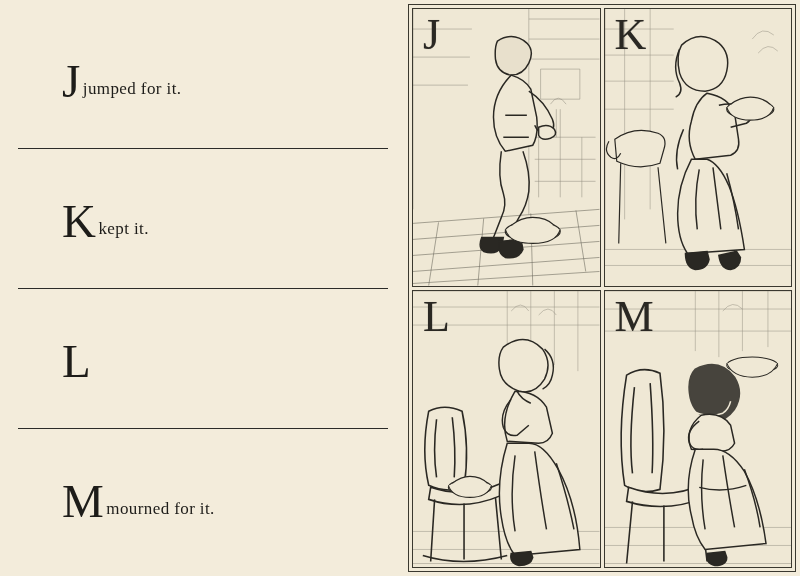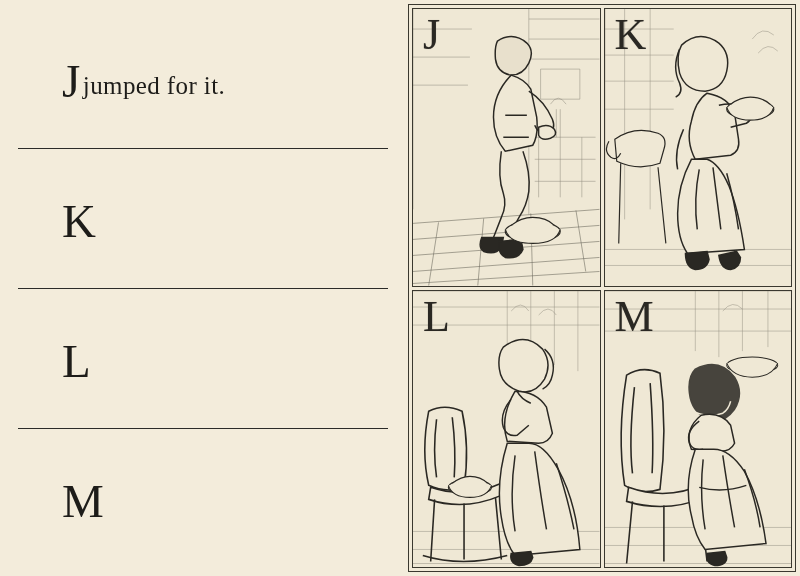--- a/index.html
+++ b/index.html
@@ -61,21 +61,21 @@
   .drop-cap {
     font-size: 47px;
     line-height: 0.9;
     letter-spacing: 0.5px;
     font-family: "Liberation Serif", serif;
     margin-right: 2px;
     position: relative;
     top: 3px;
   }
   .verse-text {
-    font-size: 25px;
+    font-size: 17px;
     letter-spacing: 0.4px;
     font-family: "Liberation Serif", serif;
   }
 
   
   .plate {
     position: absolute;
     left: 408px;
     top: 4px;
     width: 388px;
@@ -127,32 +127,34 @@
     <div class="verse-row">
       <div class="verse-line">
         <span class="drop-cap">J</span>
         <span class="verse-text">jumped for it.</span>
       </div>
     </div>
 
     <div class="verse-row">
       <div class="verse-line">
         <span class="drop-cap">K</span>
+        <span class="verse-text">kept it.</span>
       </div>
     </div>
 
     <div class="verse-row">
       <div class="verse-line">
         <span class="drop-cap">L</span>
       </div>
     </div>
 
     <div class="verse-row">
       <div class="verse-line">
         <span class="drop-cap">M</span>
+        <span class="verse-text">mourned for it.</span>
       </div>
     </div>
 
   </div>
 
   <div class="plate">
 
     <div class="cell">
       <svg viewBox="0 0 190 276" preserveAspectRatio="none">
         <rect class="hatch-bg" x="0" y="0" width="190" height="276"></rect>

